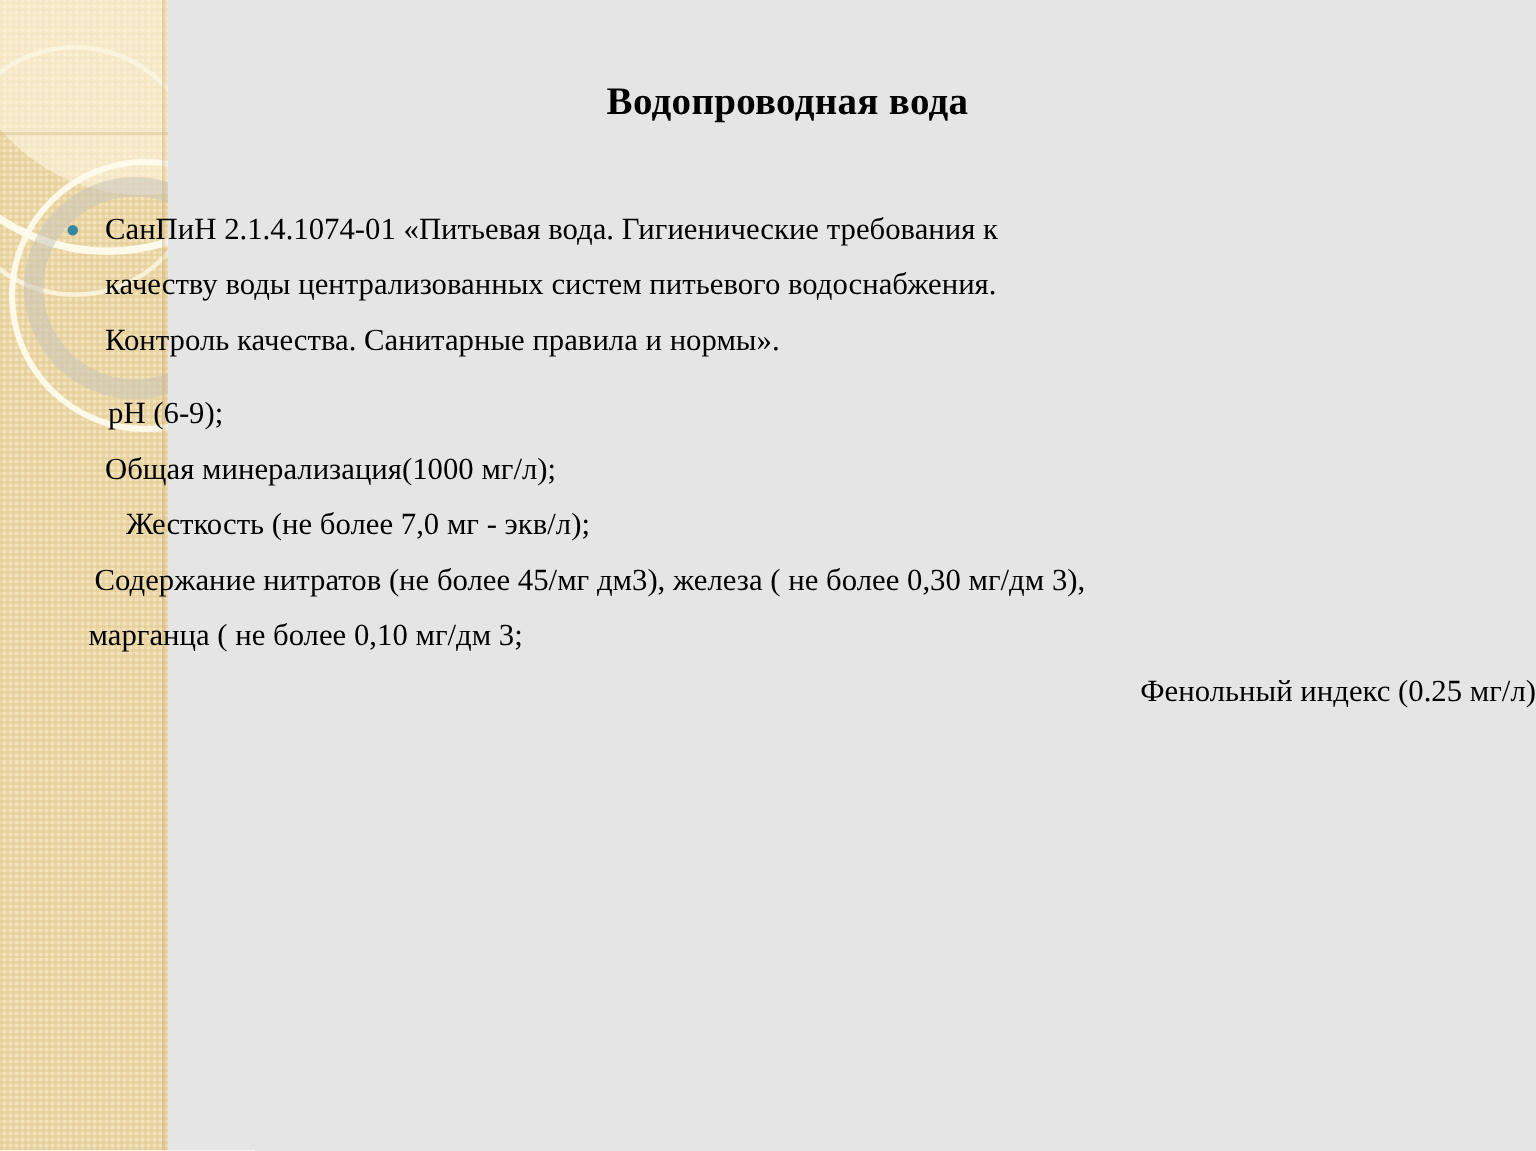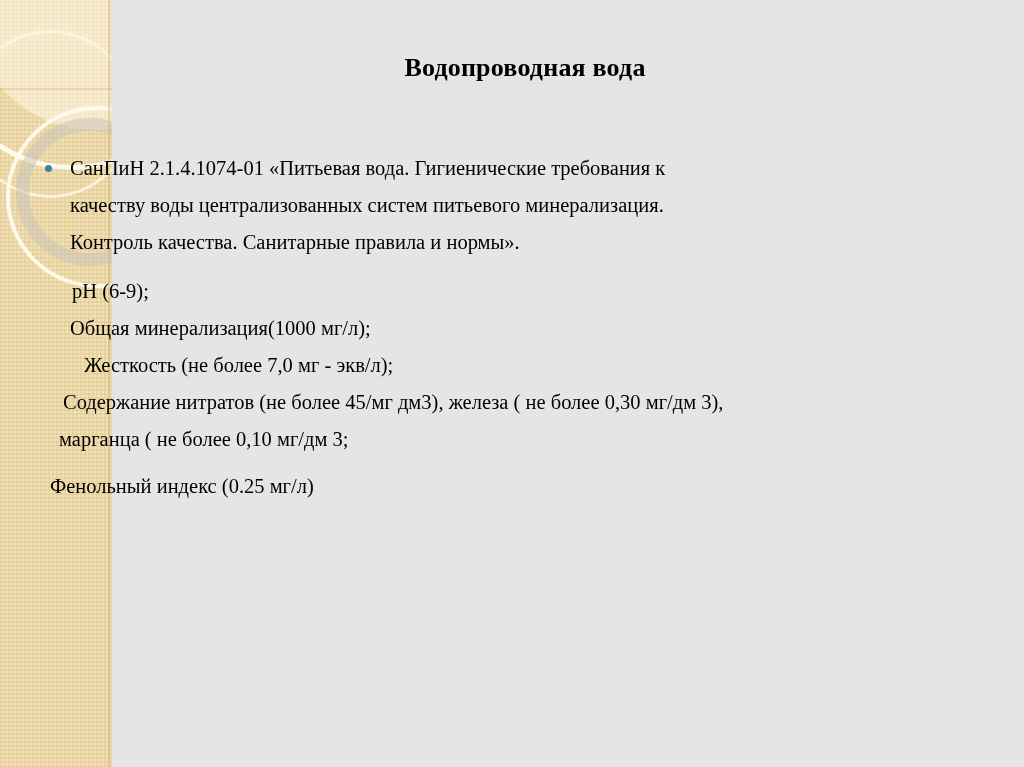--- a/index.html
+++ b/index.html
@@ -119,21 +119,21 @@
     font-size: 26px;
     line-height: 32px;
     color: #000000;
     letter-spacing: 0.2px;
   }
 
   
   .body-block {
     position: absolute;
     left: 0;
-    top: 150px;
+    top: 135px;
     width: 1024px;
   }
   .line {
     position: relative;
     color: #000000;
     font-size: 20.5px;
     line-height: 37px;
     white-space: nowrap;
   }
 
@@ -165,26 +165,26 @@
   </div>
   <div class="side-band-edge"></div>
 
   <div class="title">Водопроводная вода</div>
 
   <div class="body-block">
 
     <div class="para" style="margin-bottom:12px;">
       <span class="bullet-dot"></span>
       <div class="line" style="padding-left:70px;">СанПиН 2.1.4.1074-01 «Питьевая вода. Гигиенические требования к</div>
-      <div class="line" style="padding-left:70px;">качеству воды централизованных систем питьевого минерализация.</div>
+      <div class="line" style="padding-left:70px;">качеству воды централизованных систем питьевого водоснабжения.</div>
       <div class="line" style="padding-left:70px;">Контроль качества. Санитарные правила и нормы».</div>
     </div>
 
 
     <div class="line" style="padding-left:72px;"> pH (6-9);</div>
     <div class="line" style="padding-left:70px;">Общая минерализация(1000 мг/л);</div>
     <div class="line" style="padding-left:84px;">Жесткость (не более 7,0 мг - экв/л);</div>
     <div class="line" style="padding-left:63px;">Содержание нитратов (не более 45/мг дм3), железа ( не более 0,30 мг/дм 3),</div>
     <div class="line" style="padding-left:59px;"> марганца ( не более 0,10 мг/дм 3;</div>
-    <div class="line" style="padding-left:50px; margin-top:10px;"> Фенольный индекс (0.25 мг/л)</div>
+    <div class="line" style="padding-left:50px; text-align:right;"> Фенольный индекс (0.25 мг/л)</div>
 
   </div>
 </div>
 
 </body></html>

